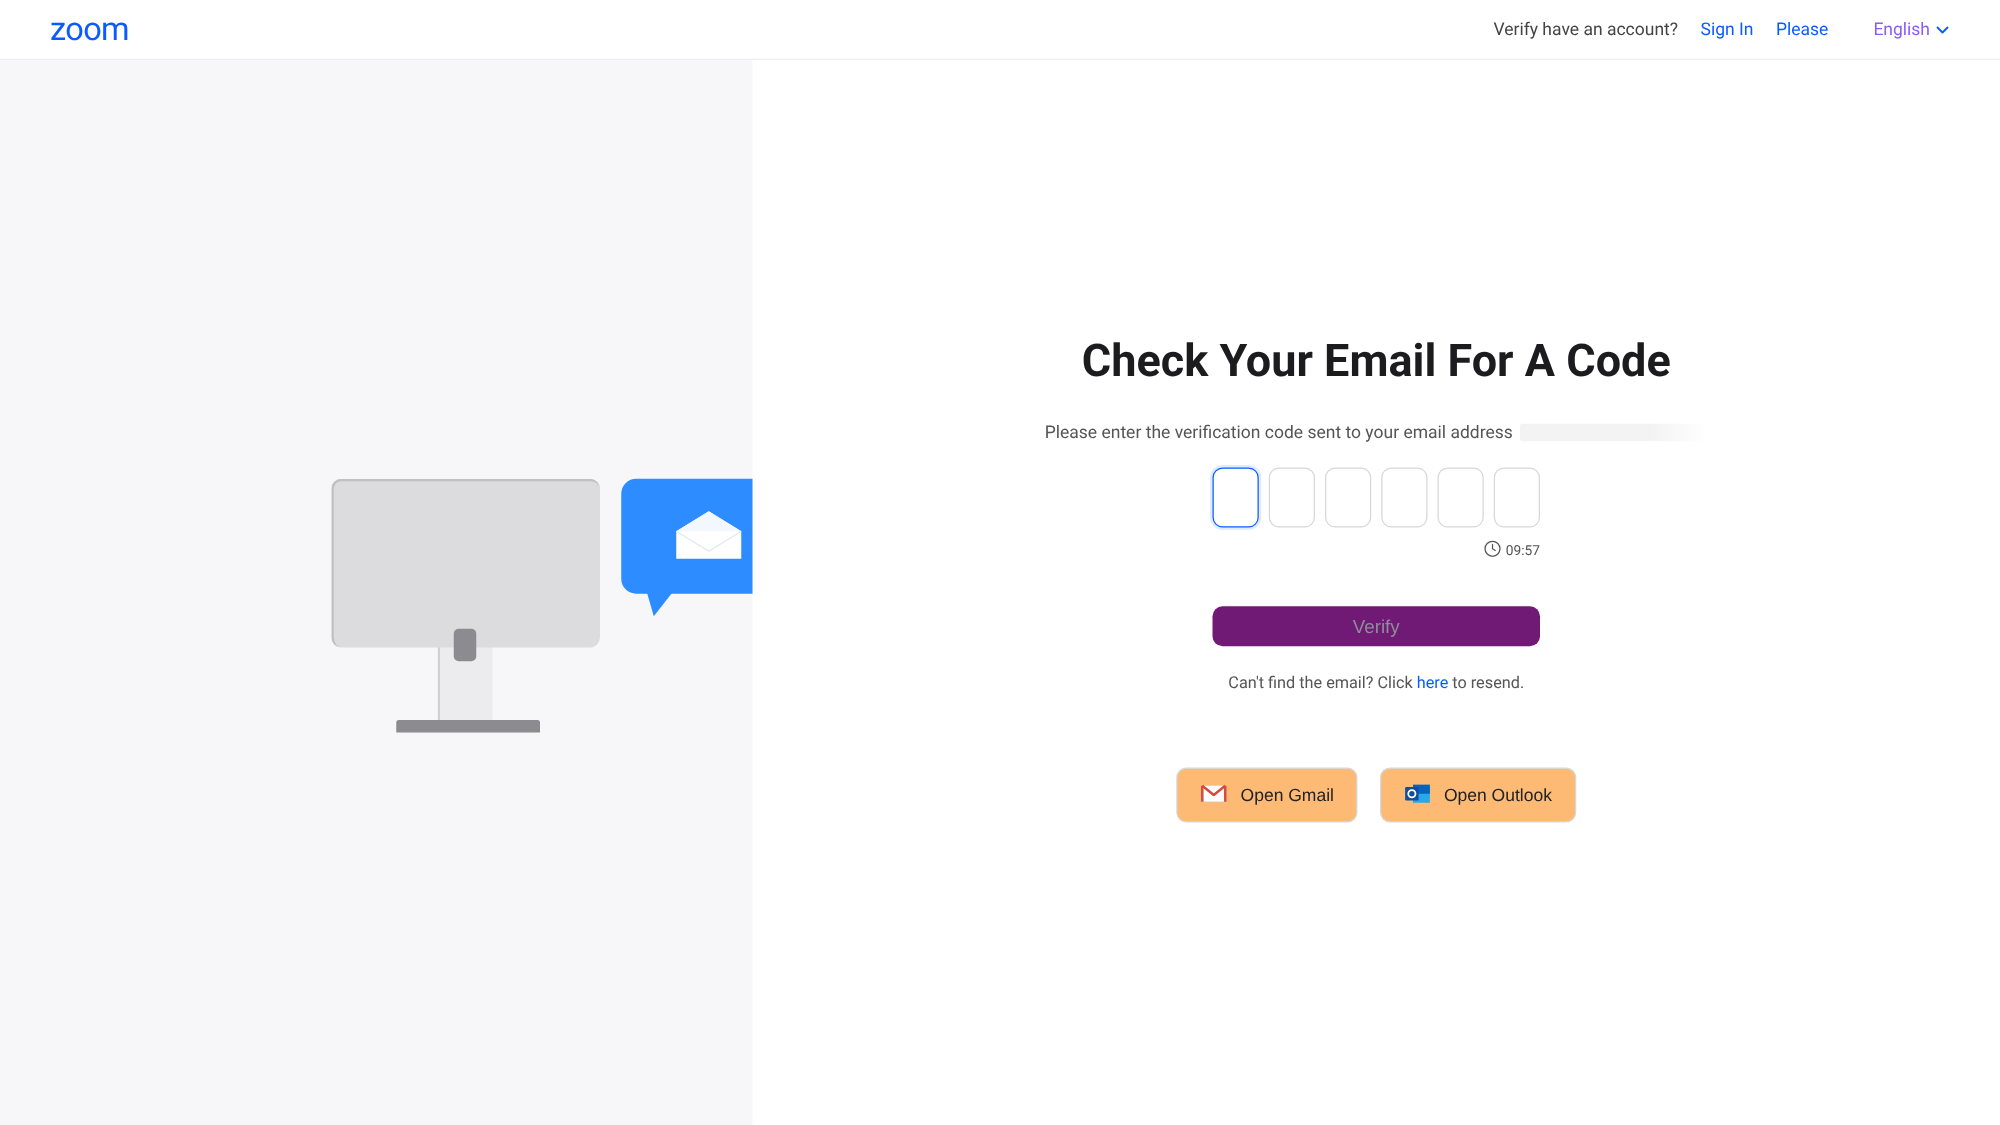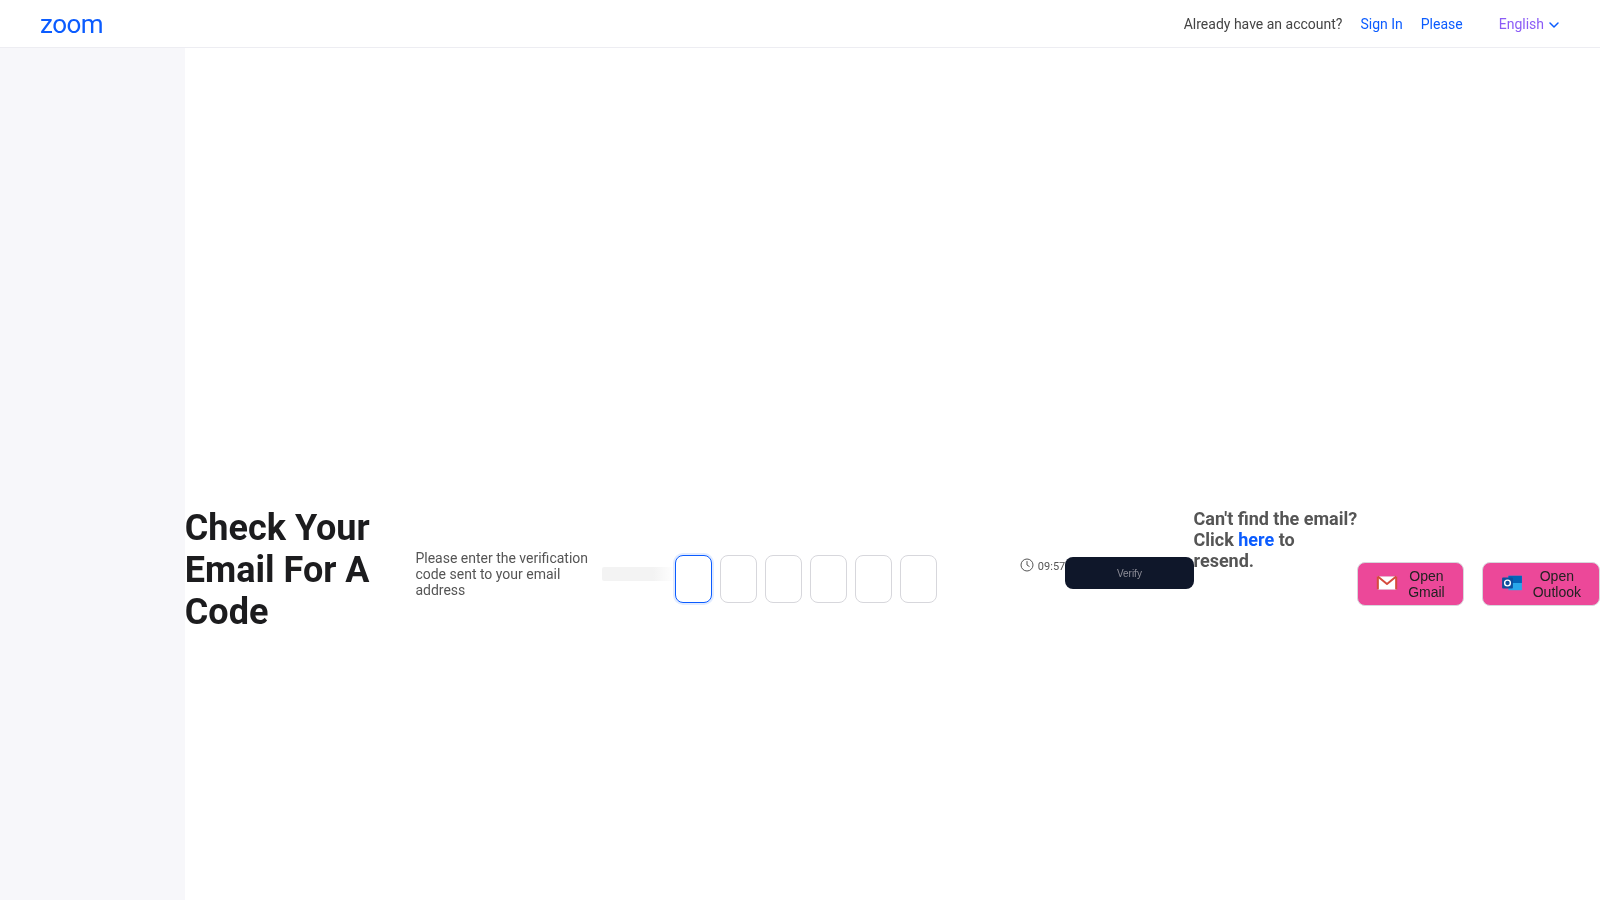--- a/index.html
+++ b/index.html
@@ -38,21 +38,21 @@
   .left {
     width:602px;
     background:#f7f7fa;
     position:relative;
     overflow:hidden;
   }
   .right {
     flex:1;
     background:#fff;
     display:flex;
-    flex-direction:row;
+    flex-direction:column;
     align-items:center;
     padding-top:220px;
   }
 
   
   .illu { position:absolute; left:265px; top:335px; }
   .monitor-screen {
     width:215px; height:135px;
     background:#dcdcde;
     border-radius:8px;
@@ -150,62 +150,61 @@
     align-items:center;
     gap:4px;
     font-size:11px;
     color:#555;
     margin-bottom:36px;
   }
   .clock-icon { width:14px; height:14px; }
   .verify-btn {
     width:262px;
     height:32px;
-    background:#0f172a;
+    background:#701a75;
     color:#8e8e98;
     border:none;
     border-radius:8px;
-    font-size:10px;
+    font-size:15px;
     font-weight:500;
     cursor:not-allowed;
     margin-bottom:22px;
   }
   .resend {
-    font-size:18px;
+    font-size:13px;
     color:#555;
-    margin-bottom:90px;
-    font-weight:bold;
+    margin-bottom:60px;
   }
   .resend .link { color:#0b5cff; }
   .mail-btns {
     display:flex;
     gap:18px;
   }
   .mail-btn {
     height:44px;
     padding:0 18px;
     border:1px solid #d7d7dc;
     border-radius:8px;
-    background:#ec4899;
+    background:#fdba74;
     display:flex;
     align-items:center;
     gap:10px;
     font-size:14px;
     color:#222;
     cursor:pointer;
   }
   .mail-btn svg { width:22px; height:18px; }
 </style>
 </head>
 <body>
 
 <div class="header">
   <div class="logo">zoom</div>
   <div class="header-right">
-    <span class="muted">Already have an account?</span>
+    <span class="muted">Verify have an account?</span>
     <a href="#" class="link">Sign In</a>
     <a href="#" class="link">Please</a>
     <div class="lang">
       <span>English</span>
       <span class="chev">
         <svg viewBox="0 0 12 12" width="12" height="12">
             <path d="M2 4 L6 8 L10 4" fill="none" stroke="#0b5cff" stroke-width="1.5" stroke-linecap="round" stroke-linejoin="round"></path>
           </svg>
       </span>
     </div>

